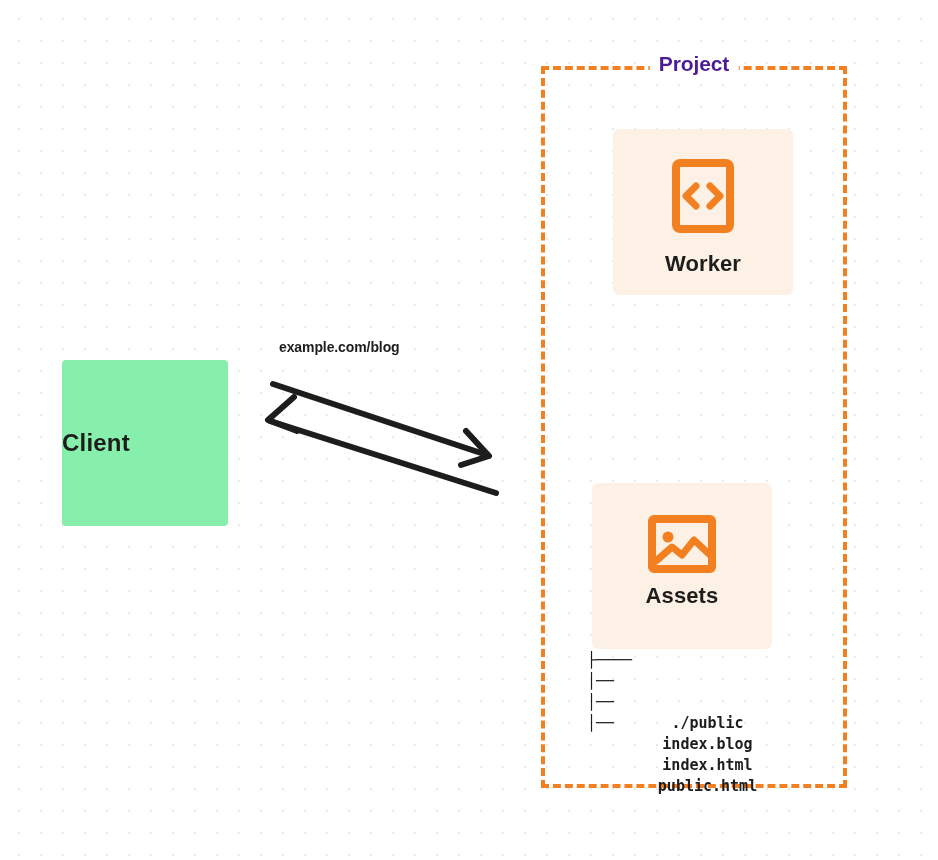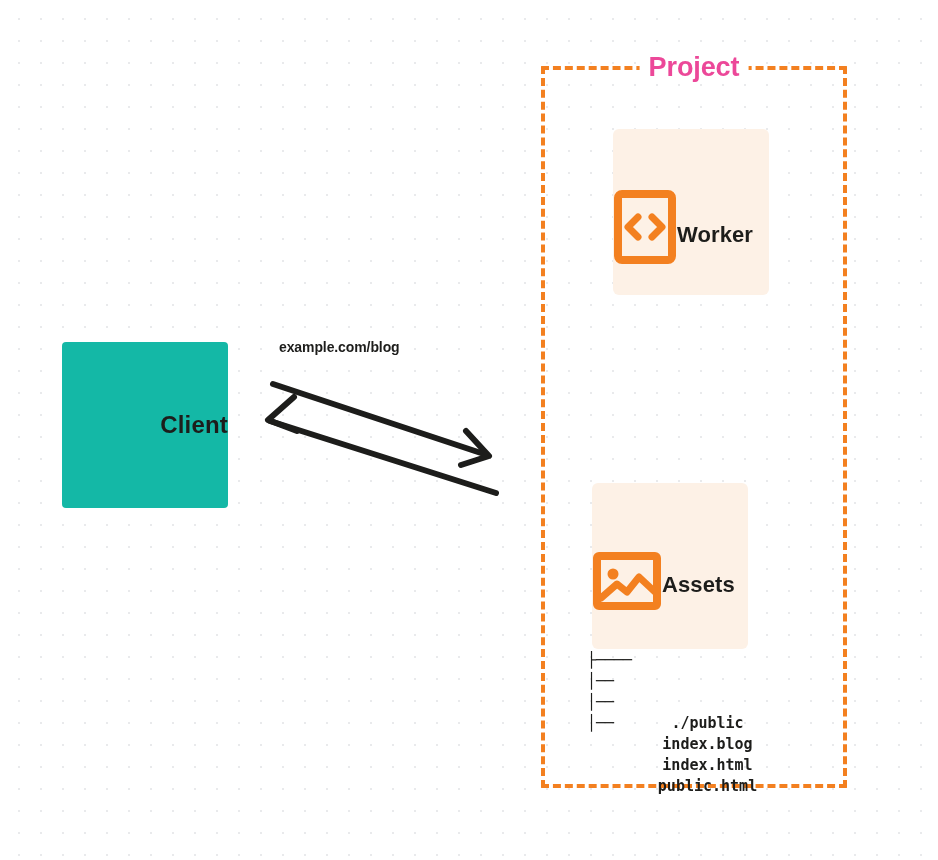--- a/index.html
+++ b/index.html
@@ -23,28 +23,28 @@
     position: absolute;
     inset: 0;
     width: 938px;
     height: 860px;
   }
 
   
   .client-node {
     position: absolute;
     left: 62px;
-    top: 342px;
+    top: 360px;
     width: 166px;
     height: 166px;
-    background: #14b8a6;
+    background: #86efac;
     border-radius: 4px;
     display: flex;
     align-items: center;
-    justify-content: flex-end;
+    justify-content: flex-start;
   }
   .client-label {
     font-size: 24px;
     font-weight: bold;
     color: #1d1d1b;
     letter-spacing: 0.2px;
   }
 
   
   .conn-label {
@@ -82,35 +82,35 @@
     border: 4px dashed #f38020;
     border-radius: 1px;
   }
   .project-title {
     position: absolute;
     top: -14px;
     left: 50%;
     transform: translateX(-50%);
     background: #ffffff;
     padding: 0 9px;
-    font-size: 27px;
-    font-weight: bold;
-    color: #ec4899;
+    font-size: 21px;
+    font-weight: bold;
+    color: #4c1d95;
     letter-spacing: -0.1px;
     white-space: nowrap;
   }
 
   
   .card {
     position: absolute;
-    width: 156px;
+    width: 180px;
     background: #fdf1e6;
     border-radius: 6px;
     display: flex;
-    flex-direction: row;
+    flex-direction: column;
     align-items: center;
   }
   .card-worker {
     left: 72px;
     top: 63px;
     height: 166px;
     padding-top: 29px;
   }
   .card-assets {
     left: 51px;

